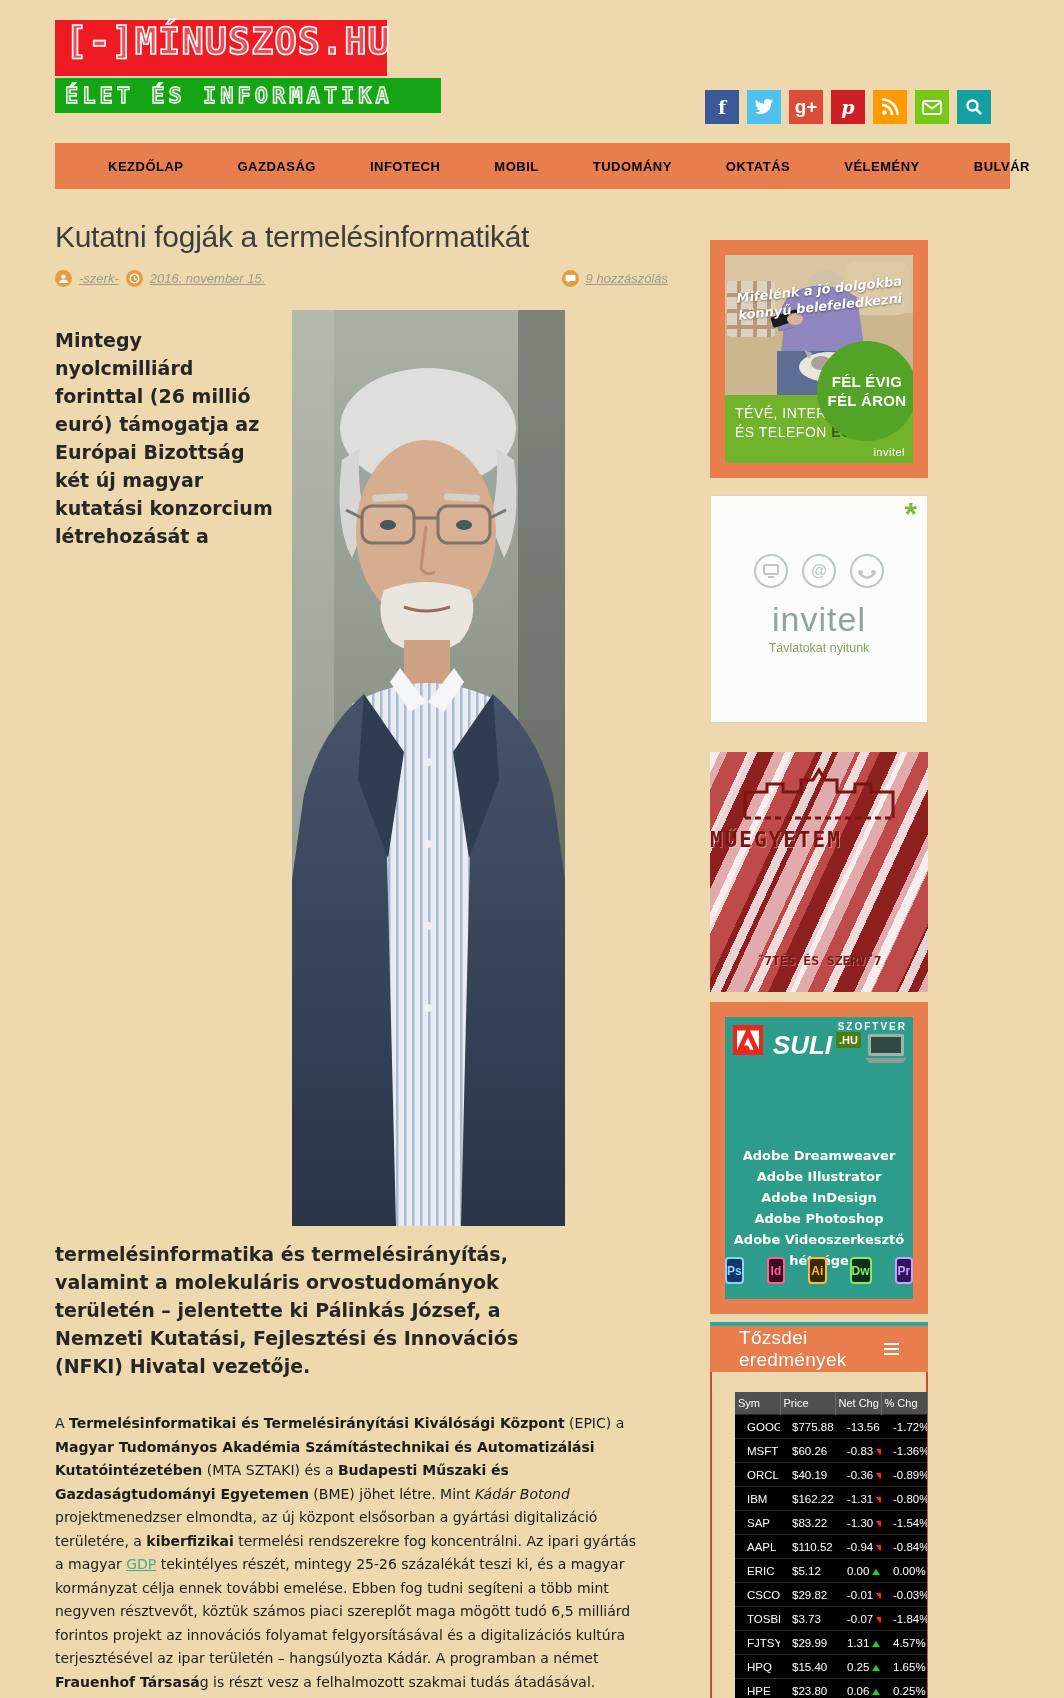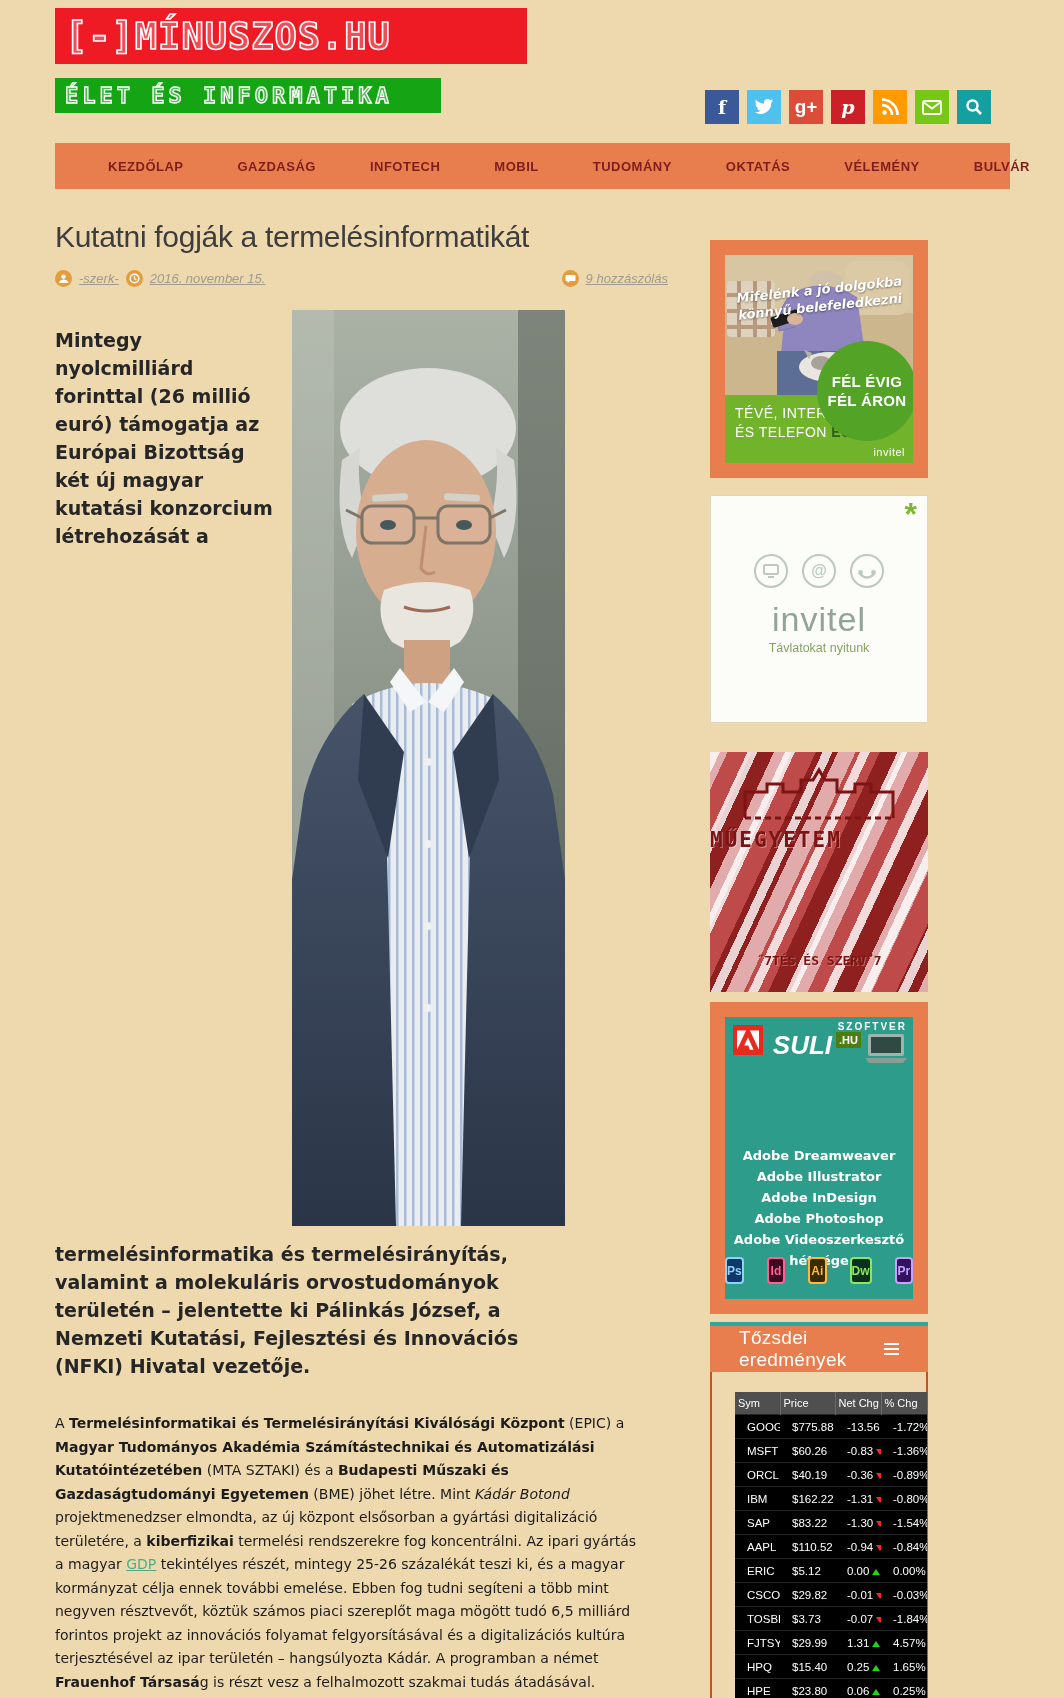--- a/index.html
+++ b/index.html
@@ -1,37 +1,37 @@
 <!DOCTYPE html>
 <html><head>
 <meta charset="utf-8">
 <style>
   html,body{margin:0;padding:0;}
   .page{position:relative;width:1064px;height:1698px;background:#eed9ae;overflow:hidden;
         font-family:"Liberation Sans",sans-serif;}
 
   
-  .logo-red{position:absolute;left:55px;top:8px;width:472px;height:56px;background:#ee1b24;
-    display:flex;align-items:center;padding-left:10px;box-sizing:border-box;}
+  .logo-red{position:absolute;left:55px;top:20px;width:332px;height:56px;background:#ee1b24;
+    display:flex;align-items:flex-start;padding-left:10px;box-sizing:border-box;}
   .logo-red span{font-family:"DejaVu Sans Mono",monospace;font-size:37px;font-weight:bold;
     letter-spacing:1px;color:rgba(255,255,255,.22);-webkit-text-stroke:1.6px #fff;white-space:nowrap;}
   .logo-green{position:absolute;left:55px;top:78px;width:386px;height:35px;background:#14a414;
     display:flex;align-items:center;padding-left:10px;box-sizing:border-box;}
   .logo-green span{font-family:"DejaVu Sans Mono",monospace;font-size:22px;font-weight:bold;
     letter-spacing:4px;color:rgba(255,255,255,.25);-webkit-text-stroke:1.3px #fff;white-space:nowrap;}
 
   .social{position:absolute;left:705px;top:90px;display:flex;gap:8px;}
   .sic{width:34px;height:34px;display:flex;align-items:center;justify-content:center;color:#fff;cursor:pointer;}
   .sic svg{display:block}
   .sic .tglyph{font-weight:bold;font-size:19px;font-family:"DejaVu Serif",serif;}
 
   
   .nav{position:absolute;left:55px;top:143px;width:955px;height:46px;background:#e87e4e;
     display:flex;align-items:center;box-sizing:border-box;padding-left:26px;}
-  .nav a{color:#7f1d1d;font-size:13px;font-weight:700;letter-spacing:.5px;text-decoration:none;
+  .nav a{color:#000000;font-size:13px;font-weight:700;letter-spacing:.5px;text-decoration:none;
     padding:0 27px;white-space:nowrap;}
 
   
   .article{position:absolute;left:55px;top:218px;width:613px;}
   .article h1{position:absolute;left:0;top:2px;margin:0;font-size:30px;font-weight:400;
     color:#3d3d3d;letter-spacing:-.3px;white-space:nowrap;}
   .meta{position:absolute;left:0;top:52px;width:613px;height:20px;font-size:13px;font-style:italic;color:#9f9a8c;}
   .m-left{display:flex;align-items:center;gap:7px;}
   .meta a{color:#9f9a8c;text-decoration:underline;}
   .mico{width:17px;height:17px;border-radius:50%;background:#e29d3e;display:inline-flex;

